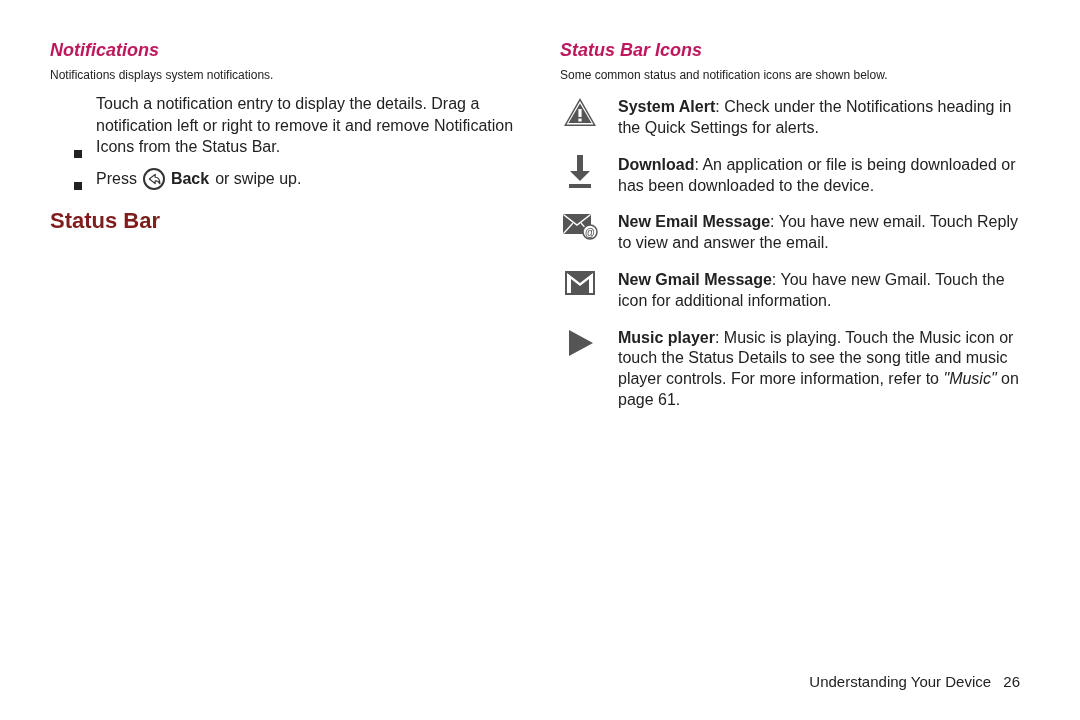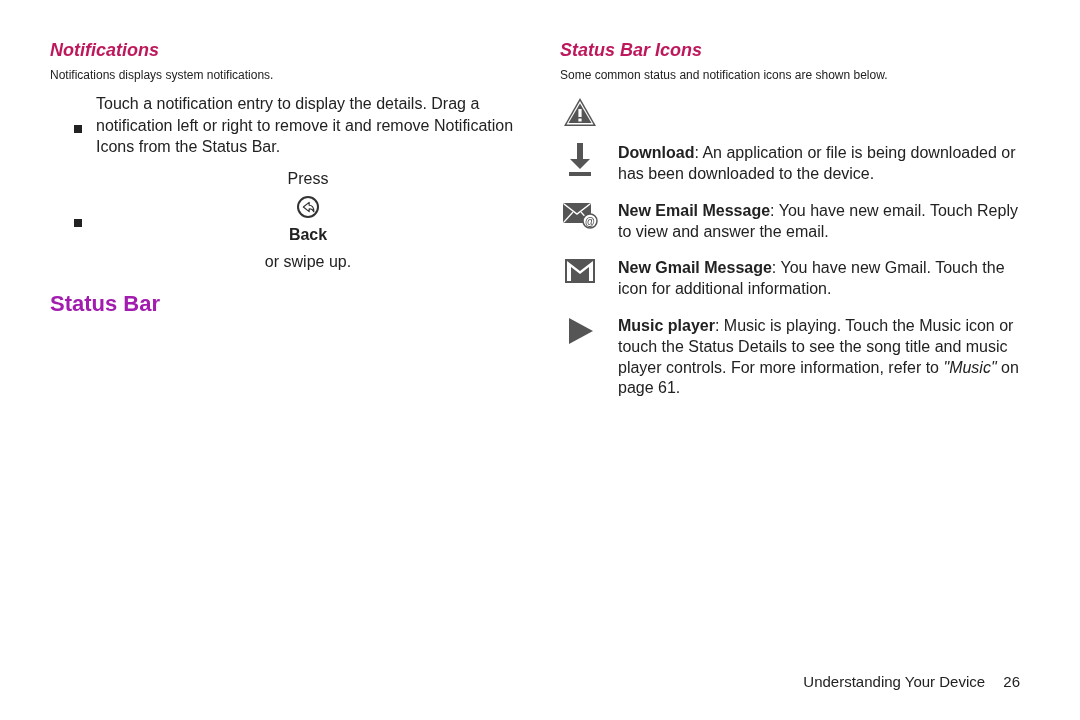--- a/index.html
+++ b/index.html
@@ -22,52 +22,51 @@
   }
   .sub-heading {
     color: #be185d;
     font-style: italic;
     font-weight: bold;
     font-size: 18px;
     margin-bottom: 6px;
     font-family: Arial, Helvetica, sans-serif;
   }
   .main-heading {
-    color: #a21caf;
+    color: #7f1d1d;
     font-weight: bold;
     font-size: 22px;
     margin: 18px 0 8px 0;
   }
   .body-text {
     font-size: 12px;
     line-height: 1.35;
     margin-bottom: 10px;
   }
   .bullet-row {
     display: flex;
-    align-items: center;
+    align-items: flex-end;
     gap: 14px;
     margin: 6px 0 10px 24px;
     font-size: 16px;
     line-height: 1.35;
   }
   .bullet-square {
     width: 8px;
     height: 8px;
     background: #222;
     flex: 0 0 auto;
     margin-top: 6px;
   }
   .bullet-text { flex: 1; }
   .press-line {
     display: flex;
     align-items: center;
     gap: 6px;
     flex-wrap: wrap;
-    flex-direction: column;
   }
   .back-icon {
     width: 22px;
     height: 22px;
     border: 2px solid #333;
     border-radius: 50%;
     display: inline-flex;
     align-items: center;
     justify-content: center;
     flex: 0 0 auto;
@@ -97,21 +96,21 @@
     font-size: 16px;
     line-height: 1.3;
   }
   .footer {
     position: absolute;
     bottom: 30px;
     right: 60px;
     font-size: 15px;
     color: #222;
   }
-  .footer .pnum { margin-left: 14px; text-align: center; }
+  .footer .pnum { margin-left: 8px; text-align: center; }
   .italic { font-style: italic; }
 </style>
 </head>
 <body>
 
 <div class="columns">
 
   <div class="col">
     <div class="sub-heading">Notifications</div>
     <div class="body-text">Notifications displays system notifications.</div>
@@ -146,20 +145,23 @@
       <div class="icon-row">
         <div class="icon-cell">
           <svg width="34" height="30" viewBox="0 0 34 30">
               <path d="M17 1 L33 29 L1 29 Z" fill="#555"></path>
               <path d="M17 4 L30.5 27.5 L3.5 27.5 Z" fill="#fff"></path>
               <path d="M17 6.5 L28.5 26 L5.5 26 Z" fill="#555"></path>
               <rect x="15.4" y="12" width="3.2" height="8" fill="#fff"></rect>
               <rect x="15.4" y="21.5" width="3.2" height="3" fill="#fff"></rect>
             </svg>
         </div>
+        <div class="desc-cell">
+          <span class="bold">System Alert</span><span>: Check under the Notifications heading in the Quick Settings for alerts.</span>
+        </div>
       </div>
 
       <div class="icon-row">
         <div class="icon-cell">
           <svg width="28" height="34" viewBox="0 0 28 34">
               <rect x="11" y="0" width="6" height="16" fill="#555"></rect>
               <path d="M4 16 L24 16 L14 26 Z" fill="#555"></path>
               <rect x="3" y="29" width="22" height="4" fill="#555"></rect>
             </svg>
         </div>

